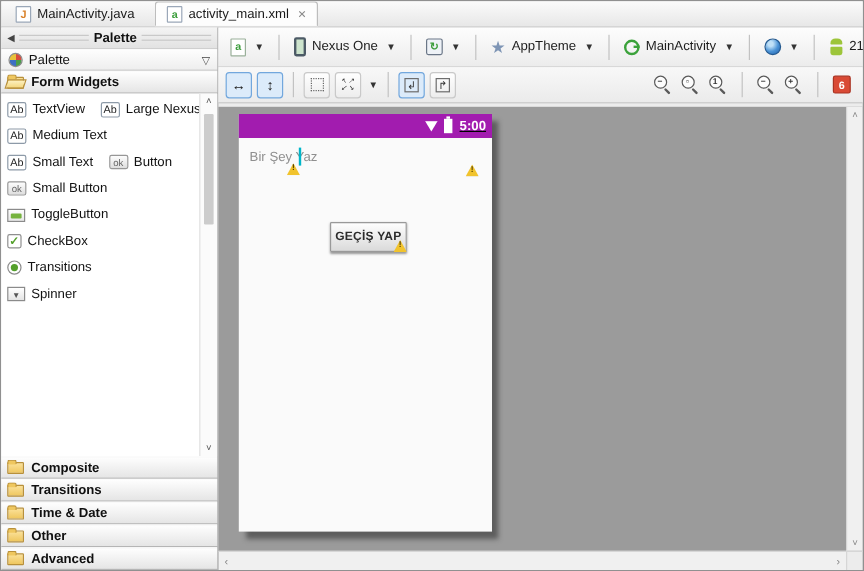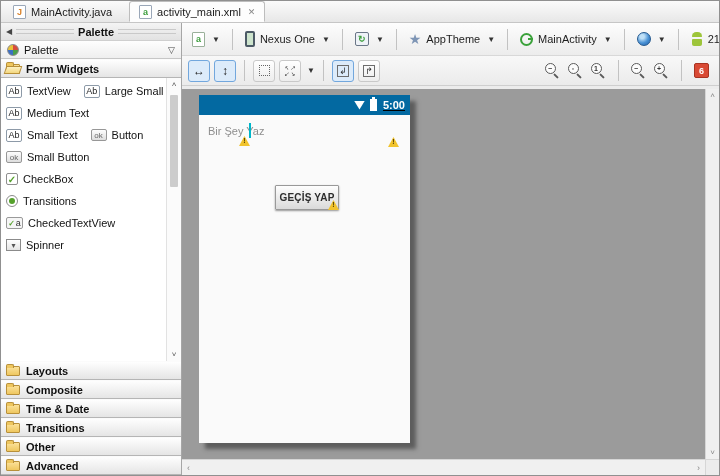--- a/index.html
+++ b/index.html
@@ -127,21 +127,21 @@
   .vscroll .up { position:absolute; top:2px; left:0; right:0; text-align:center; }
   .vscroll .dn { position:absolute; bottom:2px; left:0; right:0; text-align:center; }
   .hscroll { position:absolute; left:0; right:14px; bottom:0; height:16px; background:#f0f0f0;
              border-top:1px solid #d6d6d6; display:flex; justify-content:space-between; align-items:center;
              padding:0 5px; font-size:9px; color:#888; }
   .scorner { position:absolute; right:0; bottom:0; width:14px; height:16px; background:#ececec;
              border-top:1px solid #d6d6d6; border-left:1px solid #d6d6d6; }
 
   .phone { position:absolute; left:17px; top:6px; width:211px; height:348px; background:#fafafa;
            box-shadow:6px 6px 4px rgba(42,42,42,.55); }
-  .statusbar { height:20px; background:#0369a1; display:flex; align-items:center; justify-content:flex-end;
+  .statusbar { height:20px; background:#a21caf; display:flex; align-items:center; justify-content:flex-end;
                gap:3px; padding:0 5px;text-decoration:underline; }
   .wifi { width:11px; height:9px; background:#fff; clip-path:polygon(0 0,100% 0,50% 100%); }
   .batt { width:7px; height:12px; background:#fff; position:relative; margin-left:2px; }
   .batt::before { content:""; position:absolute; top:-2px; left:2px; width:3px; height:2px; background:#fff; }
   .sbtime { color:#fff; font-size:11px; font-weight:bold; margin-left:3px; }
 
   .hint { position:absolute; left:9px; top:30px; color:#8f8f8f; font-size:11px; }
   .tcursor { position:absolute; left:50px; top:28px; width:2px; height:15px; background:#00b6c9; }
   .abtn { position:absolute; left:76px; top:90px; width:64px; height:25px;
           background:linear-gradient(#fefefe,#dadada); border:1px solid #999; border-radius:1px;
@@ -192,21 +192,21 @@
       </div>
 
       <div class="pal-list">
         <div class="pal-row">
           <span class="pitem">
             <span class="ic ic-ab"></span>
             <span>TextView</span>
             </span>
           <span class="pitem">
             <span class="ic ic-ab"></span>
-            <span>Large Small</span>
+            <span>Large Nexus</span>
             </span>
         </div>
         <div class="pal-row">
           <span class="pitem">
             <span class="ic ic-ab"></span>
             <span>Medium Text</span>
             </span>
         </div>
         <div class="pal-row">
           <span class="pitem">
@@ -219,64 +219,60 @@
             </span>
         </div>
         <div class="pal-row">
           <span class="pitem">
             <span class="ic ic-ok"></span>
             <span>Small Button</span>
             </span>
         </div>
         <div class="pal-row">
           <span class="pitem">
+            <span class="ic ic-toggle"></span>
+            <span>ToggleButton</span>
+            </span>
+        </div>
+        <div class="pal-row">
+          <span class="pitem">
             <span class="ic ic-check"></span>
             <span>CheckBox</span>
             </span>
         </div>
         <div class="pal-row">
           <span class="pitem">
             <span class="ic ic-radio"></span>
             <span>Transitions</span>
-            </span>
-        </div>
-        <div class="pal-row">
-          <span class="pitem">
-            <span class="ic ic-ctv"></span>
-            <span>CheckedTextView</span>
             </span>
         </div>
         <div class="pal-row">
           <span class="pitem">
             <span class="ic ic-spin"></span>
             <span>Spinner</span>
             </span>
         </div>
         <div class="pal-scroll">
           <span class="up">˄</span>
           <span class="thumb"></span>
           <span class="dn">˅</span>
         </div>
       </div>
 
       <div class="sect">
         <span class="folder"></span>
-        <span>Layouts</span>
-        </div>
-      <div class="sect">
-        <span class="folder"></span>
         <span>Composite</span>
         </div>
       <div class="sect">
         <span class="folder"></span>
+        <span>Transitions</span>
+        </div>
+      <div class="sect">
+        <span class="folder"></span>
         <span>Time &amp; Date</span>
-        </div>
-      <div class="sect">
-        <span class="folder"></span>
-        <span>Transitions</span>
         </div>
       <div class="sect">
         <span class="folder"></span>
         <span>Other</span>
         </div>
       <div class="sect">
         <span class="folder"></span>
         <span>Advanced</span>
         </div>
     </div>

